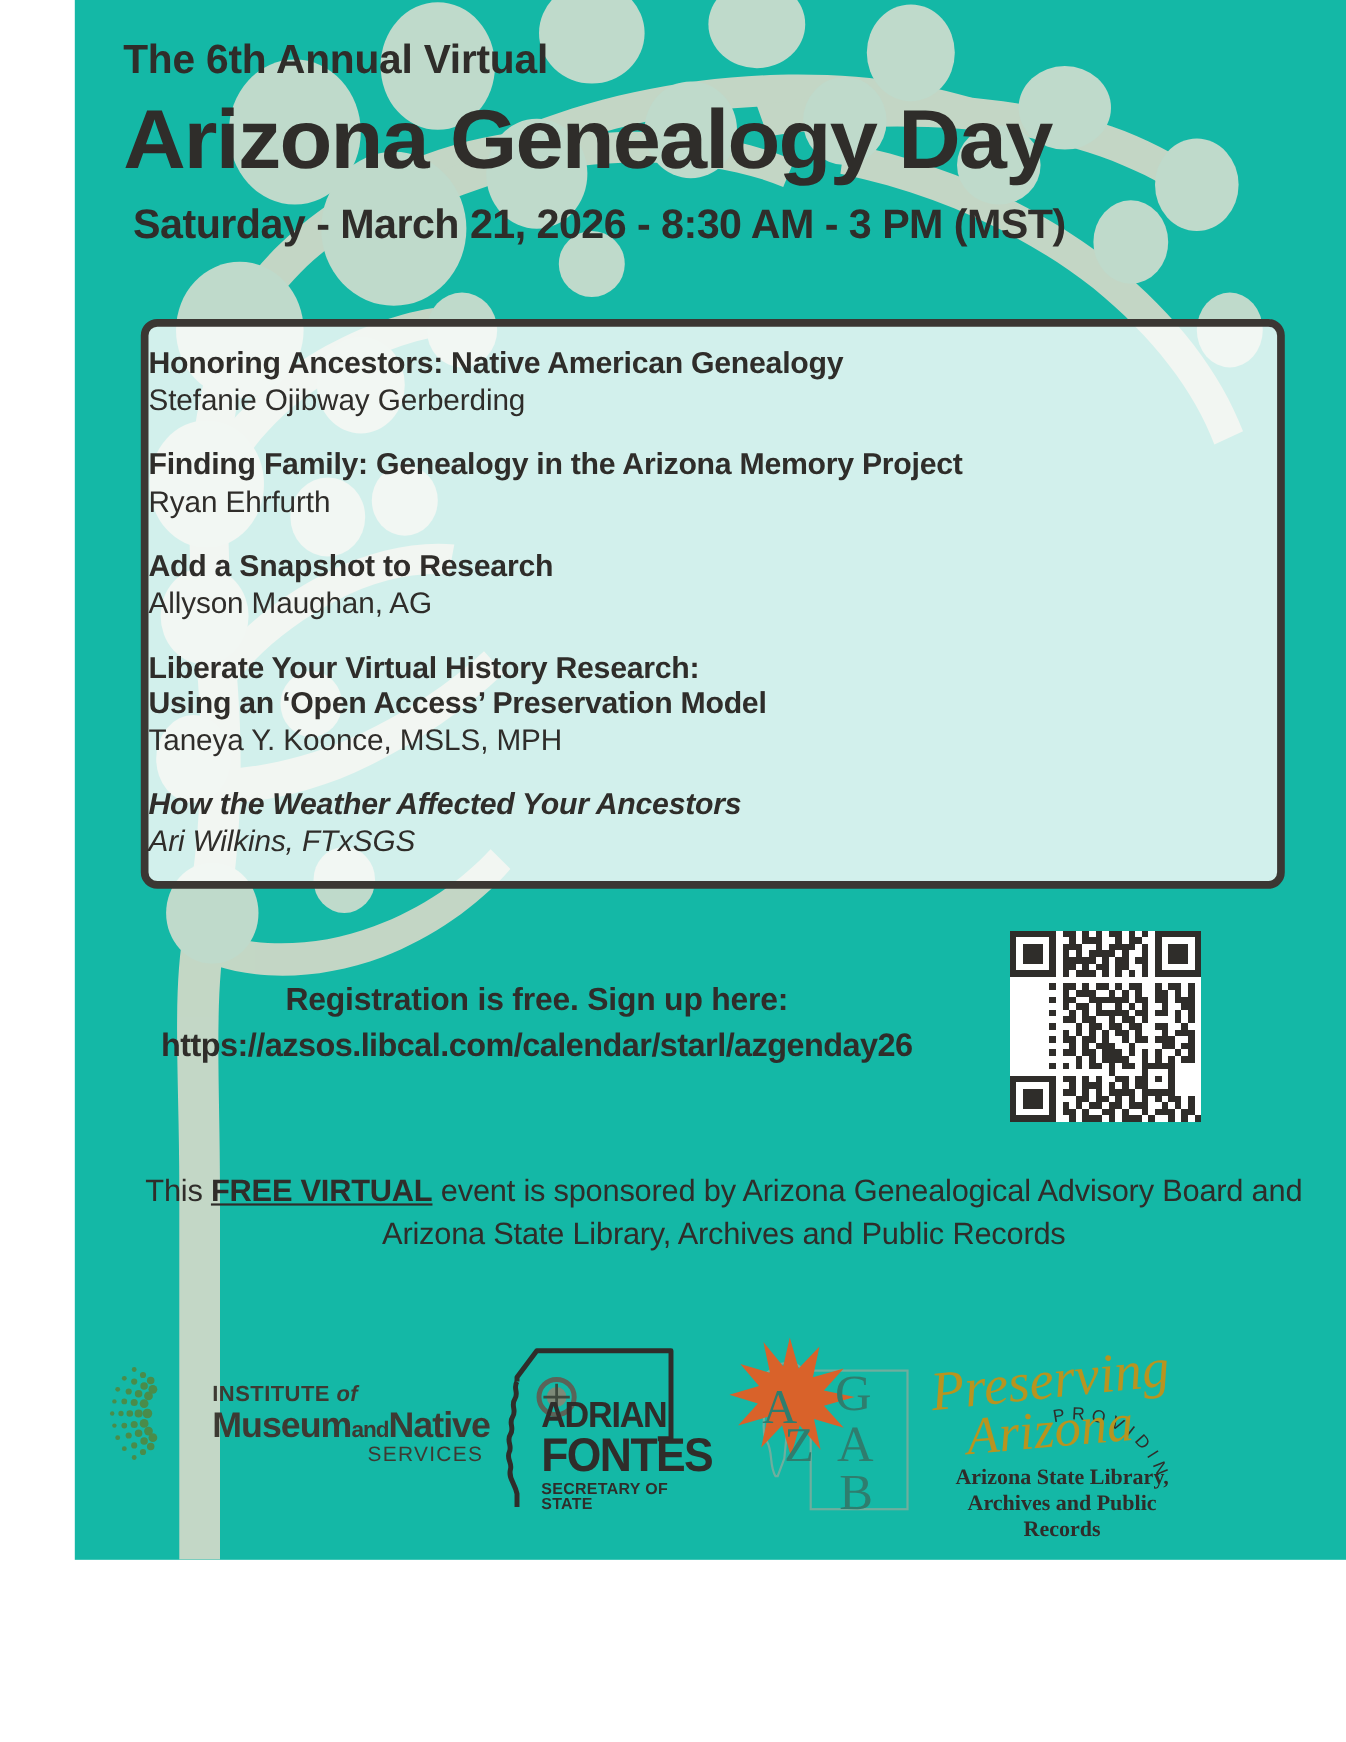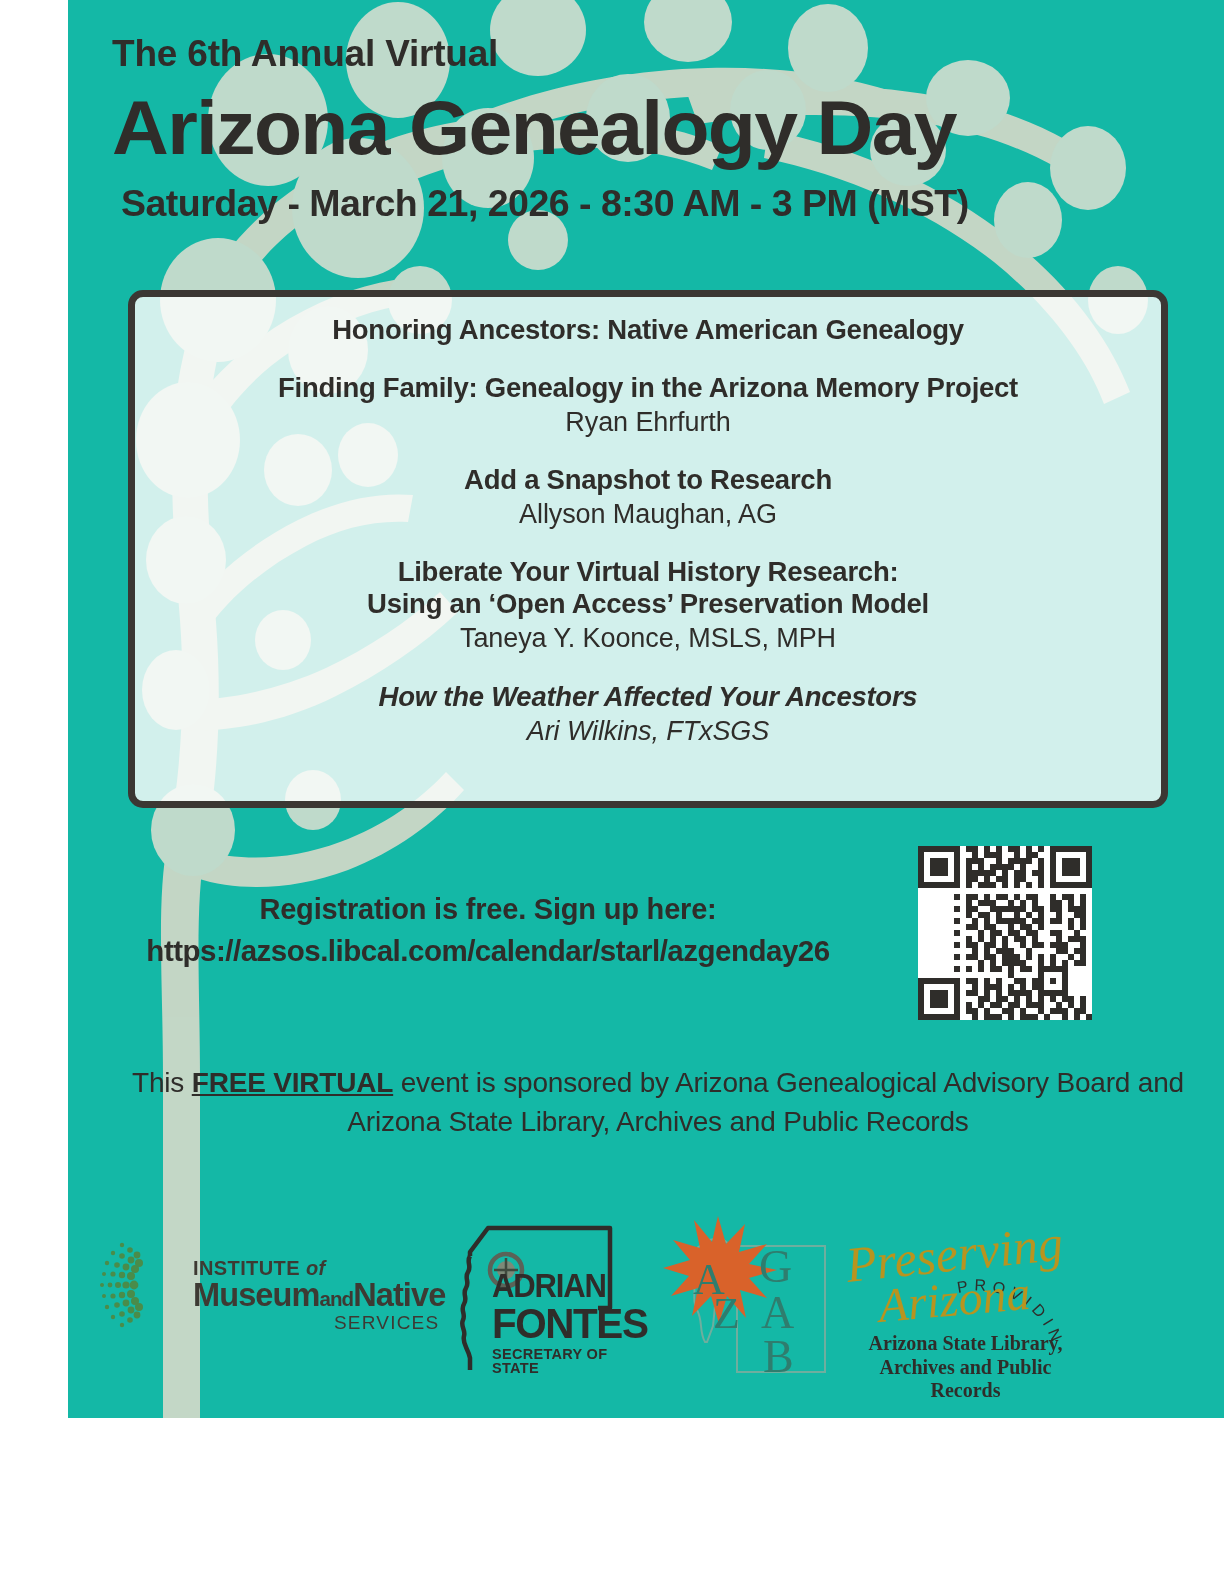--- a/index.html
+++ b/index.html
@@ -73,21 +73,20 @@
     top: 290px;
     width: 1040px;
     height: 518px;
     box-sizing: border-box;
     border: 7px solid #3b3733;
     border-radius: 15px;
     background: rgba(253,253,251,0.82);
     padding-top: 17px;
   }
   .session {
-    text-align: center;
     color: #2f2d2a;
     margin-bottom: 26px;
   }
   .session:last-child { margin-bottom: 0; font-style: italic; }
   .s-title {
     font-size: 27.5px;
     font-weight: bold;
     line-height: 1.16;
     letter-spacing: -0.25px;
   }
@@ -250,20 +249,21 @@
   </svg>
 
   <div class="hdr" id="hdr-pre">The 6th Annual Virtual</div>
   <div class="hdr" id="hdr-title">Arizona Genealogy Day</div>
   <div class="hdr" id="hdr-date">Saturday - March 21, 2026 - 8:30 AM - 3 PM (MST)</div>
 
   <div id="sessions-box">
 
     <div class="session">
       <div class="s-title">Honoring Ancestors: Native American Genealogy</div>
+      <div class="s-speaker">Stefanie Ojibway Gerberding</div>
     </div>
 
     <div class="session">
       <div class="s-title">Finding Family: Genealogy in the Arizona Memory Project</div>
       <div class="s-speaker">Ryan Ehrfurth</div>
     </div>
 
     <div class="session">
       <div class="s-title">Add a Snapshot to Research</div>
       <div class="s-speaker">Allyson Maughan, AG</div>

